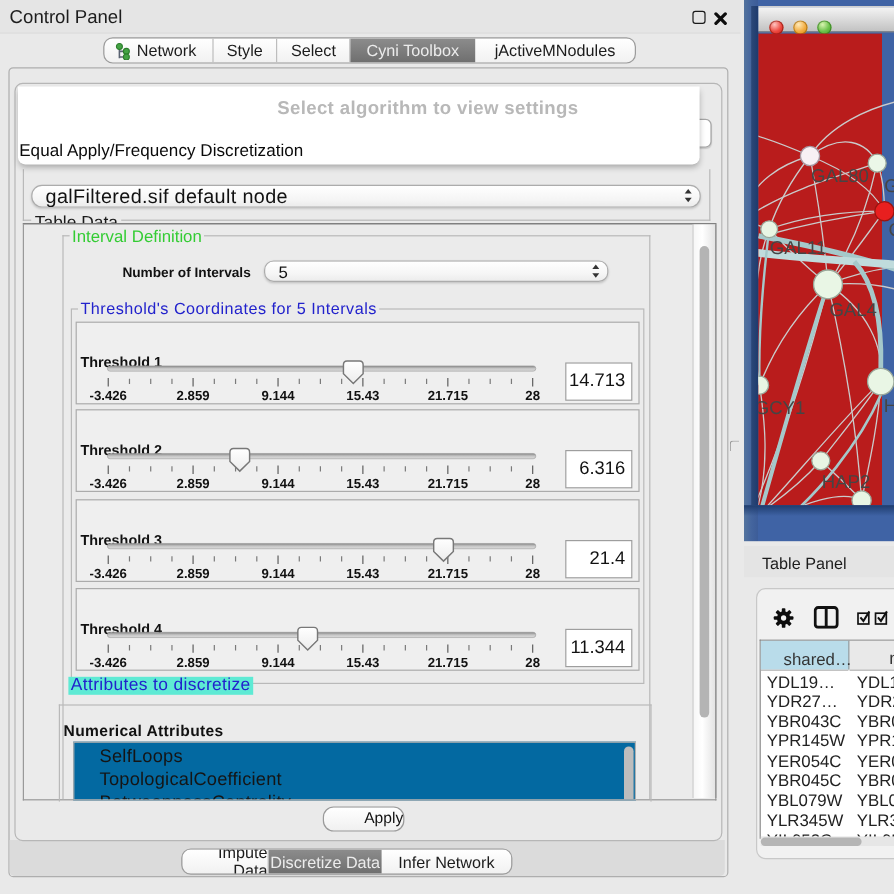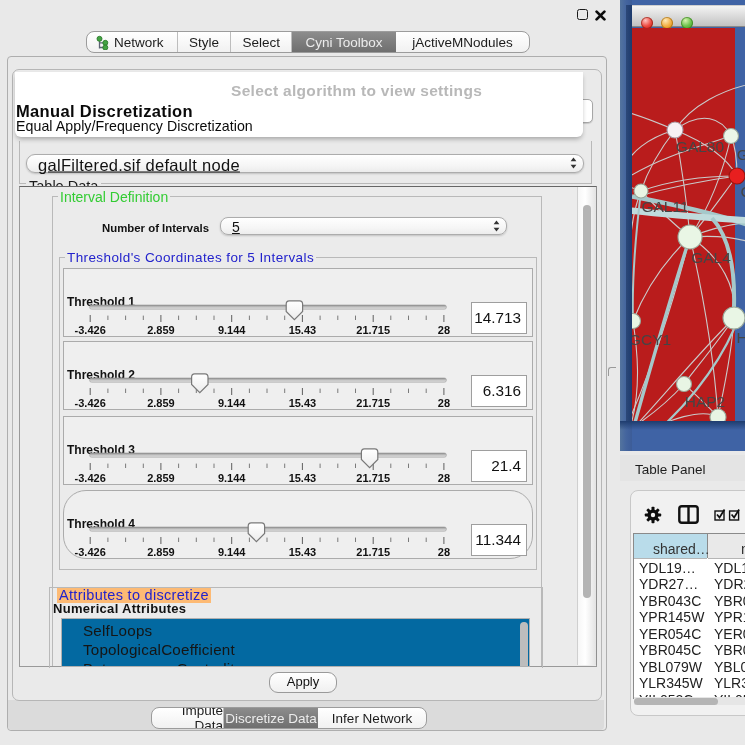--- a/index.html
+++ b/index.html
@@ -19,47 +19,50 @@
   flex:0 0 auto;box-sizing:border-box;border-right:1px solid #bdbdbd;}
 .tab:last-child{border-right:none;}
 .tab.sel{background:linear-gradient(#8c8c8c,#6f6f6f);color:#ececec;border-right:none;}
 
 #encl{left:7px;top:56px;width:598px;height:673px;border:1px solid #aeaeae;border-radius:4px;background:#e9e9e9;}
 #sub{left:12px;top:69px;width:588px;height:630px;border:1px solid #b6b6b6;border-radius:7px;background:#eaeaea;}
 #statusband{left:8px;top:700px;width:596px;height:30px;background:#dbdbdb;border-radius:0 0 4px 4px;}
 
 .combo{background:linear-gradient(#ffffff,#f5f5f5 65%,#ececec);border:1px solid #acacac;border-radius:9px;
   box-shadow:0 1px 2px rgba(0,0,0,0.18);font-size:13px;color:#111;}
-.combo .cv{position:absolute;left:11px;top:calc(50% + 1.5px);transform:translateY(-50%);text-decoration:underline;}
+.combo .cv{position:absolute;left:11px;top:calc(50% + 1.5px);transform:translateY(-50%);}
 .combo .ar{position:absolute;right:6px;top:50%;transform:translateY(-50%);width:7px;height:12px;}
 
 .tpanel{left:63px;width:468px;height:67px;border:1px solid #ababab;background:#efefef;}
 .tpanel .ttl{position:absolute;left:3px;top:6px;font-size:12px;font-weight:bold;color:#111;margin-top:20px;}
 .vbox{position:absolute;left:407px;top:33px;width:56px;height:32px;box-sizing:border-box;background:#fff;
   border:1px solid #9e9e9e;font-size:15px;color:#111;text-align:right;line-height:30px;padding-right:5px;font-size:15.3px;}
 
 #attrlist{left:61px;top:618px;width:467px;height:47px;background:#0369a1;border:1px solid #b0b0b0;font-size:15.2px;letter-spacing:0.2px;color:#151515;overflow:hidden;}
 
 #applybtn{left:269px;top:672px;width:66px;height:19px;background:linear-gradient(#ffffff,#f0f0f0);
-  border:1px solid #9a9a9a;border-radius:9px;font-size:13px;color:#111;text-align:center;line-height:18px;}
+  border:1px solid #9a9a9a;border-radius:9px;font-size:13px;color:#111;text-align:right;line-height:18px;}
 
 #bluepanel{left:620px;top:0;width:125px;height:451px;background:linear-gradient(90deg,#54749e 0,#44659e 6px,#3c5c98 12px,#3f63a5 12px,#3f63a5 100%);}
 #netwin{left:632px;top:5px;width:113px;height:416px;}
 #navstrip{left:626px;top:5px;width:6px;height:416px;background:linear-gradient(90deg,#2c4878,#1d3a6d);}
 #nettitle{left:0;top:0;width:113px;height:22px;background:linear-gradient(#f4f4f4,#c2c2c2);border-bottom:1px solid #888;border-top:1px solid #cfcfcf;box-sizing:border-box;}
 .tl{position:absolute;top:11px;width:12px;height:12px;border-radius:50%;}
 #netcanvas{left:0;top:23px;width:103px;height:393px;background:#b91c1c;}
 #tablepanelbar{left:620px;top:455px;width:125px;height:26px;background:#e4e4e4;}
 #tpb-t{left:635px;top:462px;font-size:13.5px;color:#1d1d1d;}
 #tablecont{left:630px;top:490px;width:130px;height:224px;background:#f1f1f1;border:1px solid #c8c8c8;border-radius:8px;}
 </style>
 </head>
 <body>
 <div id="page">
 
+  <div class="abs" id="titlebar">
+      <div class="abs txt t">Control Panel</div>
+    </div>
   <div class="abs" style="left:577px;top:9px;width:9px;height:9px;border:1.6px solid #1a1a1a;border-radius:2.5px;"></div>
   <svg class="abs" style="left:595px;top:9.5px;" width="11" height="11" viewBox="0 0 11 11">
     <path d="M1.6 1.6 L9.4 9.4 M9.4 1.6 L1.6 9.4" stroke="#0d0d0d" stroke-width="2.7" stroke-linecap="round"></path>
   </svg>
 
   <div class="abs" id="encl"></div>
   <div class="abs" id="statusband"></div>
   <div class="abs" id="sub"></div>
 
   <div class="abs tabstrip" style="left:86px;top:31px;">
@@ -180,21 +183,21 @@
         <text x="26.2" y="64.5" text-anchor="middle" font-size="11" font-weight="bold" fill="#111" font-family="Liberation Sans">-3.426</text>
 <text x="96.9" y="64.5" text-anchor="middle" font-size="11" font-weight="bold" fill="#111" font-family="Liberation Sans">2.859</text>
 <text x="167.7" y="64.5" text-anchor="middle" font-size="11" font-weight="bold" fill="#111" font-family="Liberation Sans">9.144</text>
 <text x="238.4" y="64.5" text-anchor="middle" font-size="11" font-weight="bold" fill="#111" font-family="Liberation Sans">15.43</text>
 <text x="309.2" y="64.5" text-anchor="middle" font-size="11" font-weight="bold" fill="#111" font-family="Liberation Sans">21.715</text>
 <text x="379.9" y="64.5" text-anchor="middle" font-size="11" font-weight="bold" fill="#111" font-family="Liberation Sans">28</text>
 <path d="M297.4 35 Q297.4 31.8 300.4 31.8 L310.8 31.8 Q313.8 31.8 313.8 35 L313.8 42.5 L305.6 50.6 L297.4 42.5 Z" fill="url(#tgc)" stroke="#787878" stroke-width="1.2"></path>
       </svg>
   <div class="vbox">21.4</div>
 </div>
-<div class="abs tpanel" style="top:490px;border-radius:23px;">
+<div class="abs tpanel" style="top:490px;">
   <div class="ttl">Threshold 4</div>
   <svg width="466" height="67" viewBox="0 0 466 67" style="position:absolute;left:0;top:0;">
         <defs>
           <linearGradient id="tgd" x1="0" y1="0" x2="0" y2="1">
             <stop offset="0" stop-color="#ffffff"></stop>
             <stop offset="1" stop-color="#ececec"></stop>
           </linearGradient>
           <linearGradient id="trkd" x1="0" y1="0" x2="0" y2="1">
             <stop offset="0" stop-color="#858585"></stop>
             <stop offset="0.5" stop-color="#c6c6c6"></stop>
@@ -209,40 +212,39 @@
 <text x="167.7" y="64.5" text-anchor="middle" font-size="11" font-weight="bold" fill="#111" font-family="Liberation Sans">9.144</text>
 <text x="238.4" y="64.5" text-anchor="middle" font-size="11" font-weight="bold" fill="#111" font-family="Liberation Sans">15.43</text>
 <text x="309.2" y="64.5" text-anchor="middle" font-size="11" font-weight="bold" fill="#111" font-family="Liberation Sans">21.715</text>
 <text x="379.9" y="64.5" text-anchor="middle" font-size="11" font-weight="bold" fill="#111" font-family="Liberation Sans">28</text>
 <path d="M184.2 35 Q184.2 31.8 187.2 31.8 L197.6 31.8 Q200.6 31.8 200.6 35 L200.6 42.5 L192.4 50.6 L184.2 42.5 Z" fill="url(#tgd)" stroke="#787878" stroke-width="1.2"></path>
       </svg>
   <div class="vbox">11.344</div>
 </div>
 
   <div class="abs" style="left:49px;top:587px;width:492px;height:80px;border:1px solid #b9b9b9;border-bottom:none;"></div>
-  <div class="abs txt" style="left:57px;top:588px;font-size:14.5px;line-height:14.5px;letter-spacing:0.3px;color:#2222cc;background:#fdba74;padding:0 2px;">Attributes to discretize</div>
+  <div class="abs txt" style="left:57px;top:564px;font-size:14.5px;line-height:14.5px;letter-spacing:0.3px;color:#2222cc;background:#5eead4;padding:0 2px;">Attributes to discretize</div>
   <div class="abs txt" style="left:53px;top:601px;font-size:13px;letter-spacing:0.3px;font-weight:bold;color:#111;">Numerical Attributes</div>
   <div class="abs" id="attrlist">
     <div style="padding:1.5px 0 0 21px;line-height:19px;">SelfLoops<br>TopologicalCoefficient<br>BetweennessCentrality</div>
     <div style="position:absolute;left:458px;top:3px;width:8px;height:60px;background:#bdbdbd;border-radius:4px 4px 0 0;"></div>
   </div>
 
   <div class="abs txt" id="applybtn">Apply</div>
 
   <div class="abs tabstrip" style="left:151px;top:707px;">
     <div class="tab" style="width:72px;">Impute Data</div>
     <div class="tab sel" style="width:94px;">Discretize Data</div>
     <div class="tab" style="width:108px;">Infer Network</div>
   </div>
 
   <div class="abs" style="left:560px;top:99px;width:31px;height:22px;background:#fff;border:1px solid #a6a6a6;border-radius:5px;box-shadow:0 1px 1px rgba(0,0,0,0.15);z-index:5;"></div>
 
   <div class="abs" id="popup" style="left:15px;top:72px;width:568px;height:65px;background:#ffffff;border-radius:0 0 6px 6px;box-shadow:0 3px 5px -1px rgba(0,0,0,0.3);z-index:6;"></div>
   <div class="abs txt" style="left:231px;top:83px;font-size:15.5px;line-height:15.5px;letter-spacing:0.3px;font-weight:bold;color:#b8b8b8;z-index:7;">Select algorithm to view settings</div>
-  <div class="abs txt" style="left:16px;top:103px;font-size:16.5px;line-height:16.5px;letter-spacing:0.35px;font-weight:bold;color:#0a0a0a;z-index:7;">Manual Discretization</div>
   <div class="abs txt" style="left:16px;top:118.5px;font-size:14.2px;line-height:14.2px;letter-spacing:0.05px;color:#0a0a0a;z-index:7;">Equal Apply/Frequency Discretization</div>
 
   <div class="abs" style="left:608px;top:367px;width:7px;height:8px;border-left:1.5px solid #9a9a9a;border-top:1.5px solid #9a9a9a;border-radius:3px 0 0 0;"></div>
 
   <div class="abs" id="bluepanel"></div>
   <div class="abs" id="navstrip"></div>
   <div class="abs" id="netwin">
     <div class="abs" id="nettitle">
       <div class="tl" style="left:9px; background:radial-gradient(circle at 4.5px 3.5px,#ffc4c0,#ee4b42 50%,#c41309);box-shadow:inset 0 0 0 1px rgba(120,20,10,0.55);"></div>
       <div class="tl" style="left:29px;background:radial-gradient(circle at 4.5px 3.5px,#ffeab8,#f3ae43 50%,#cf8403);box-shadow:inset 0 0 0 1px rgba(140,90,0,0.55);"></div>

